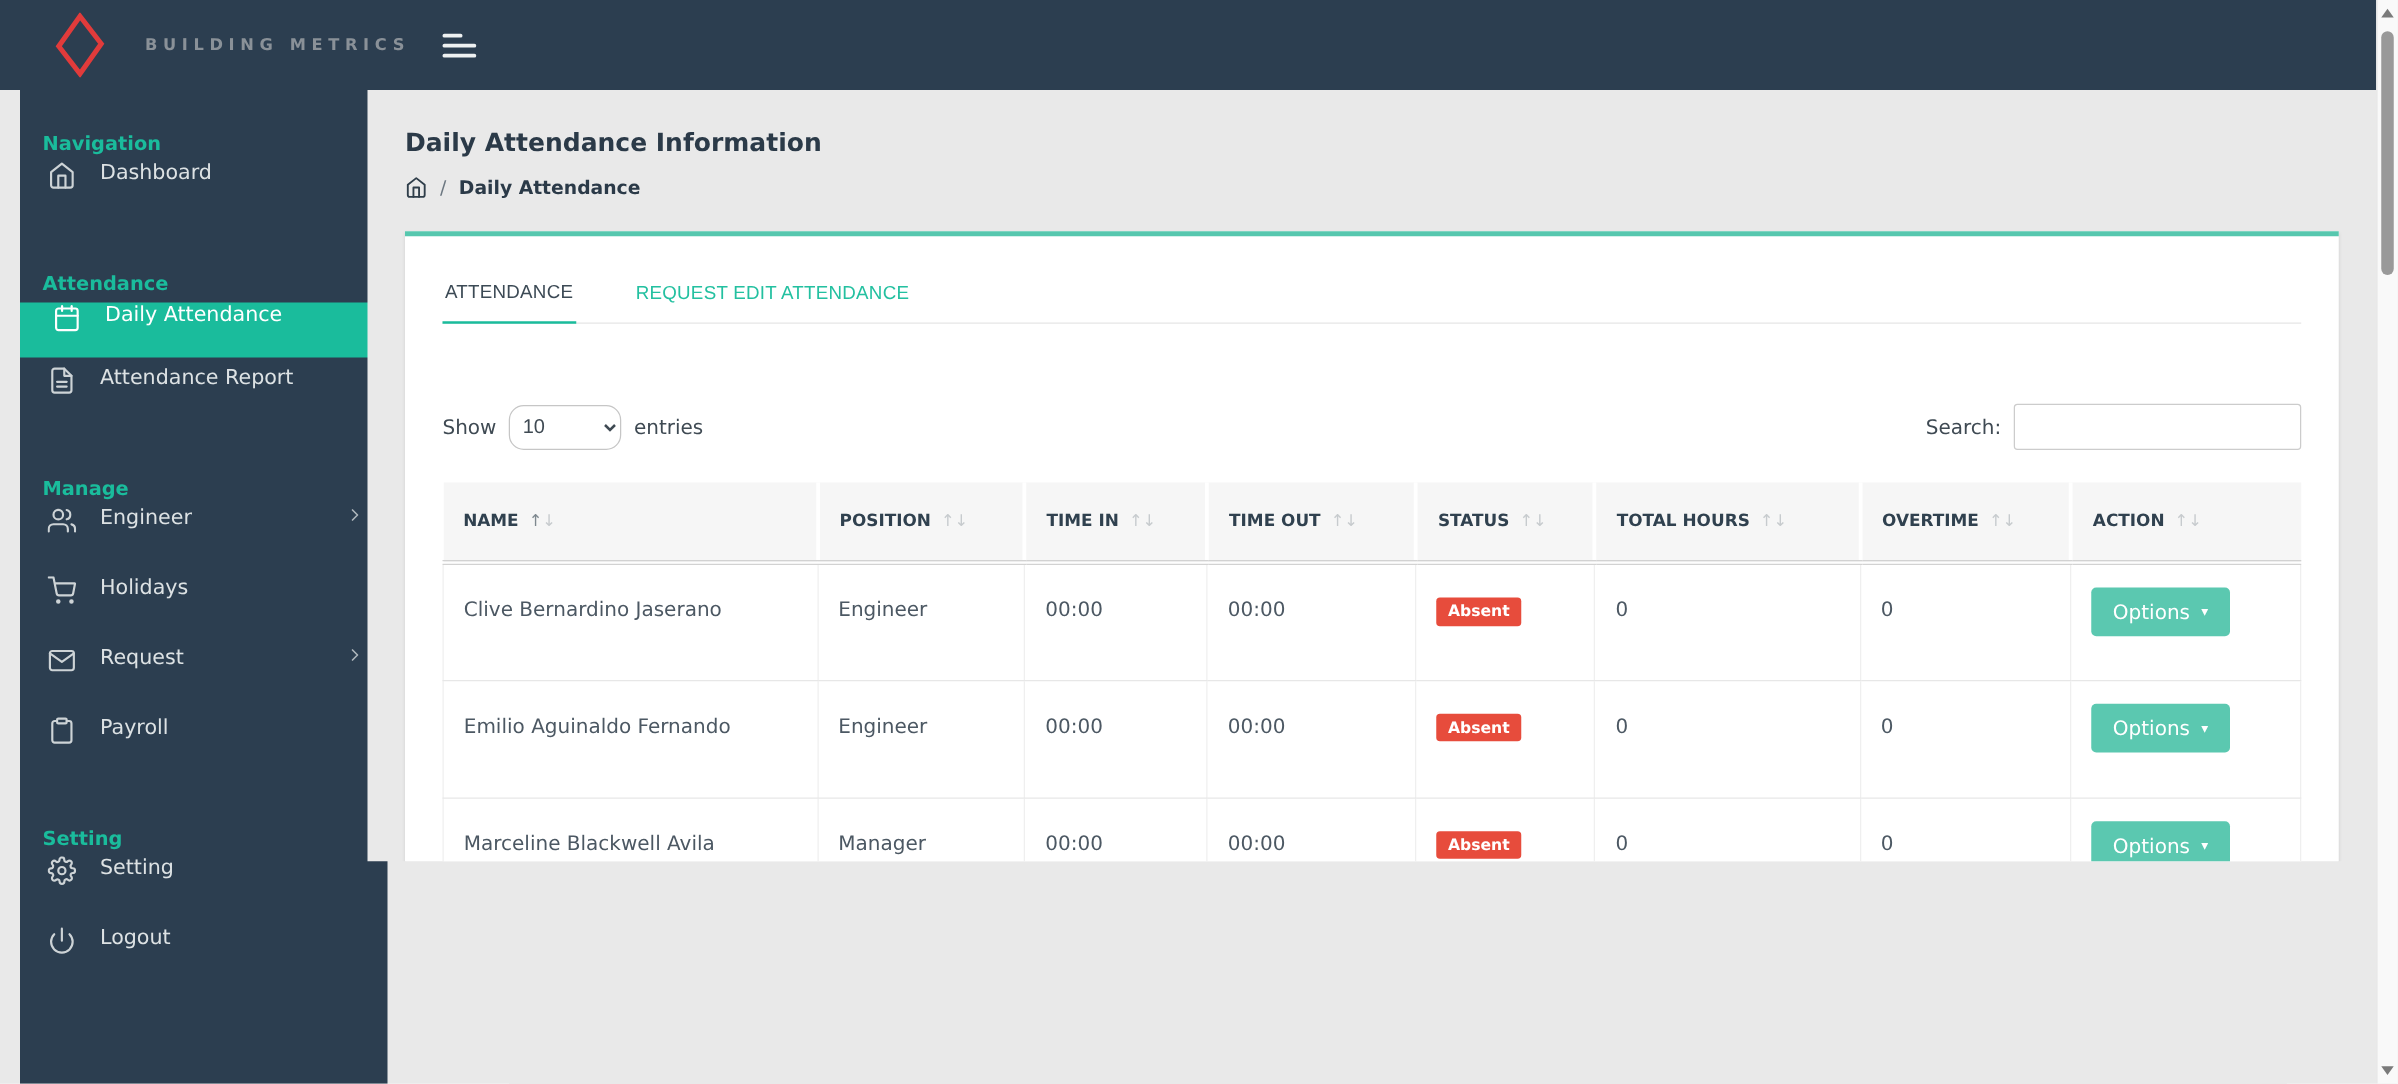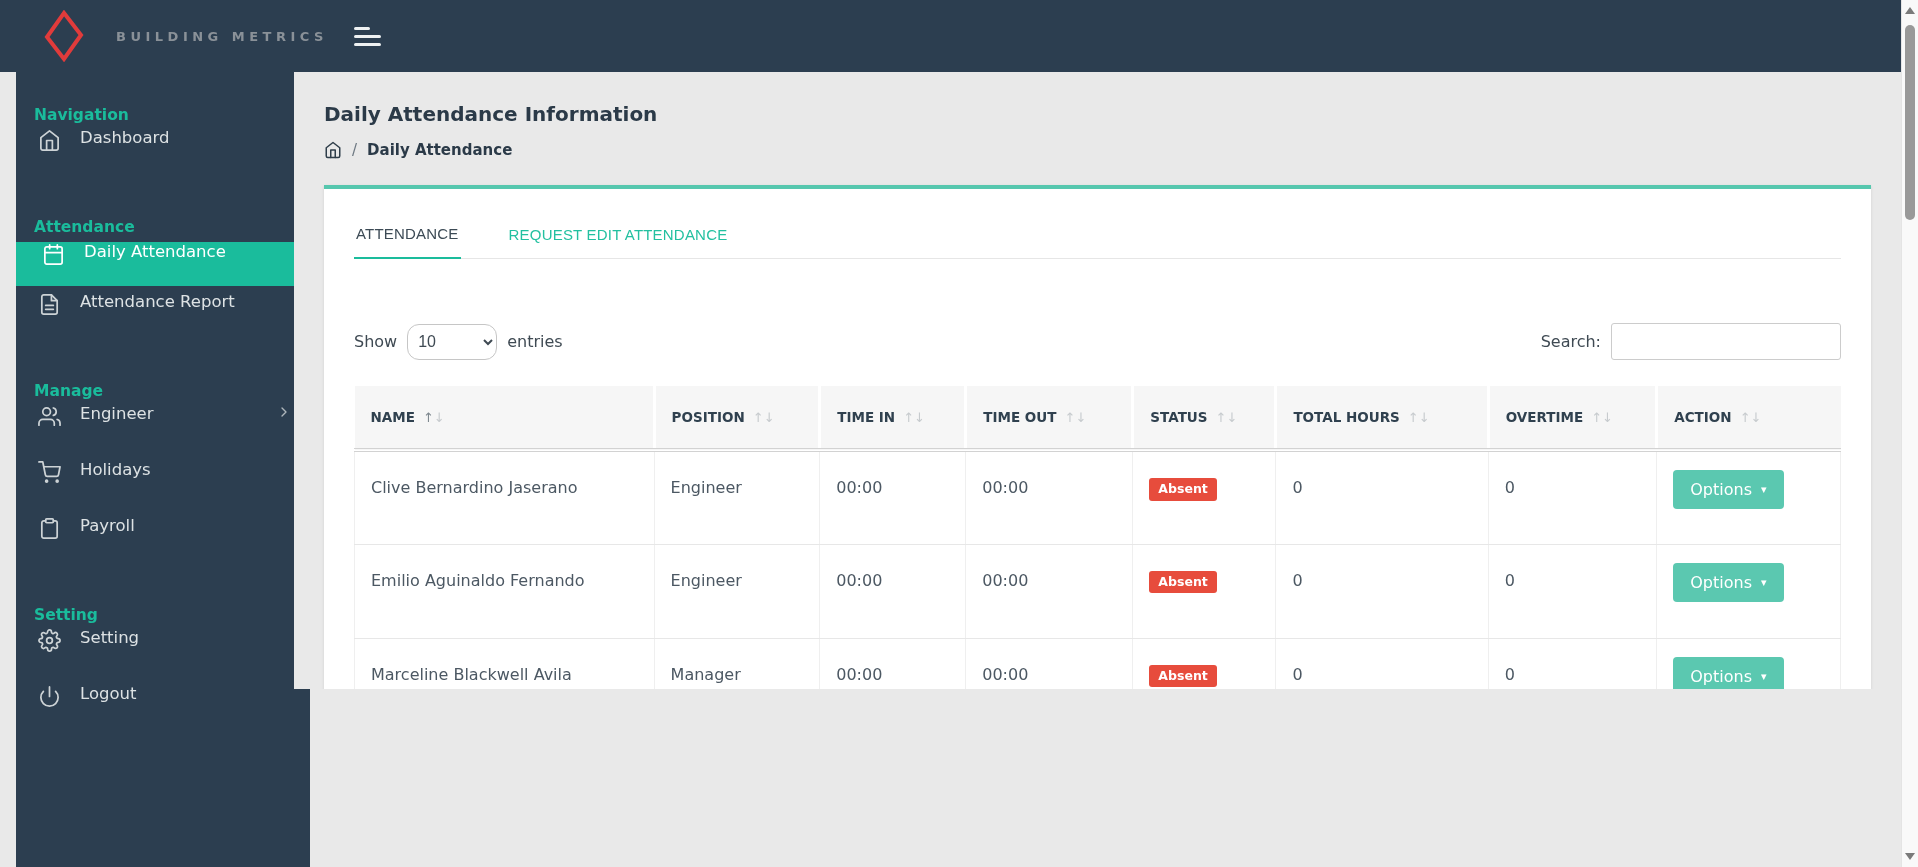--- a/index.html
+++ b/index.html
@@ -176,20 +176,34 @@
             <circle cx="9" cy="21" r="1"></circle>
             <circle cx="20" cy="21" r="1"></circle>
             <path d="M1 1h4l2.68 13.39a2 2 0 0 0 2 1.61h9.72a2 2 0 0 0 2-1.61L23 6H6"></path>
           </svg>
       </span>
       <span class="nav-label">Holidays</span>
     </div>
     <div class="nav-item">
       <span class="nav-icon">
         <svg viewBox="0 0 24 24" fill="none" stroke="currentColor" stroke-width="1.8" stroke-linecap="round" stroke-linejoin="round">
+            <path d="M4 4h16c1.1 0 2 .9 2 2v12c0 1.1-.9 2-2 2H4c-1.1 0-2-.9-2-2V6c0-1.1.9-2 2-2z"></path>
+            <polyline points="22,6 12,13 2,6"></polyline>
+          </svg>
+      </span>
+      <span class="nav-label">Request</span>
+      <span class="nav-chevron">
+        <svg viewBox="0 0 24 24" fill="none" stroke="currentColor" stroke-width="2" stroke-linecap="round" stroke-linejoin="round">
+            <polyline points="9 18 15 12 9 6"></polyline>
+          </svg>
+      </span>
+    </div>
+    <div class="nav-item">
+      <span class="nav-icon">
+        <svg viewBox="0 0 24 24" fill="none" stroke="currentColor" stroke-width="1.8" stroke-linecap="round" stroke-linejoin="round">
             <path d="M16 4h2a2 2 0 0 1 2 2v14a2 2 0 0 1-2 2H6a2 2 0 0 1-2-2V6a2 2 0 0 1 2-2h2"></path>
             <rect x="8" y="2" width="8" height="4" rx="1"></rect>
           </svg>
       </span>
       <span class="nav-label">Payroll</span>
     </div>
   </div>
 
   <div class="nav-section">
     <div class="section-header">Setting</div>

